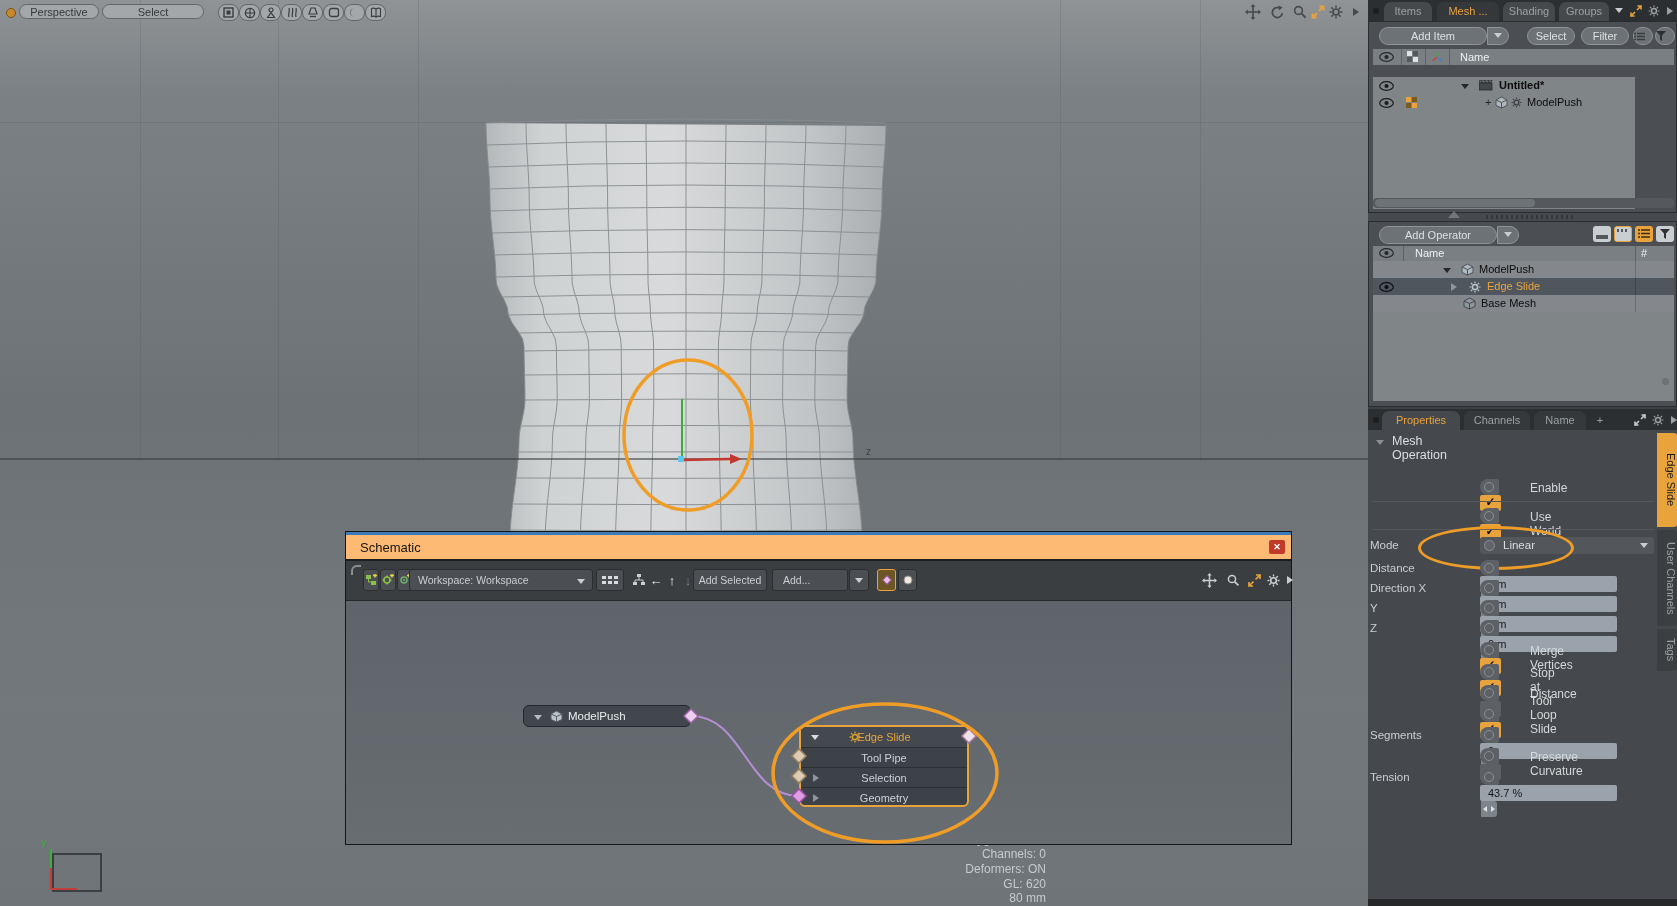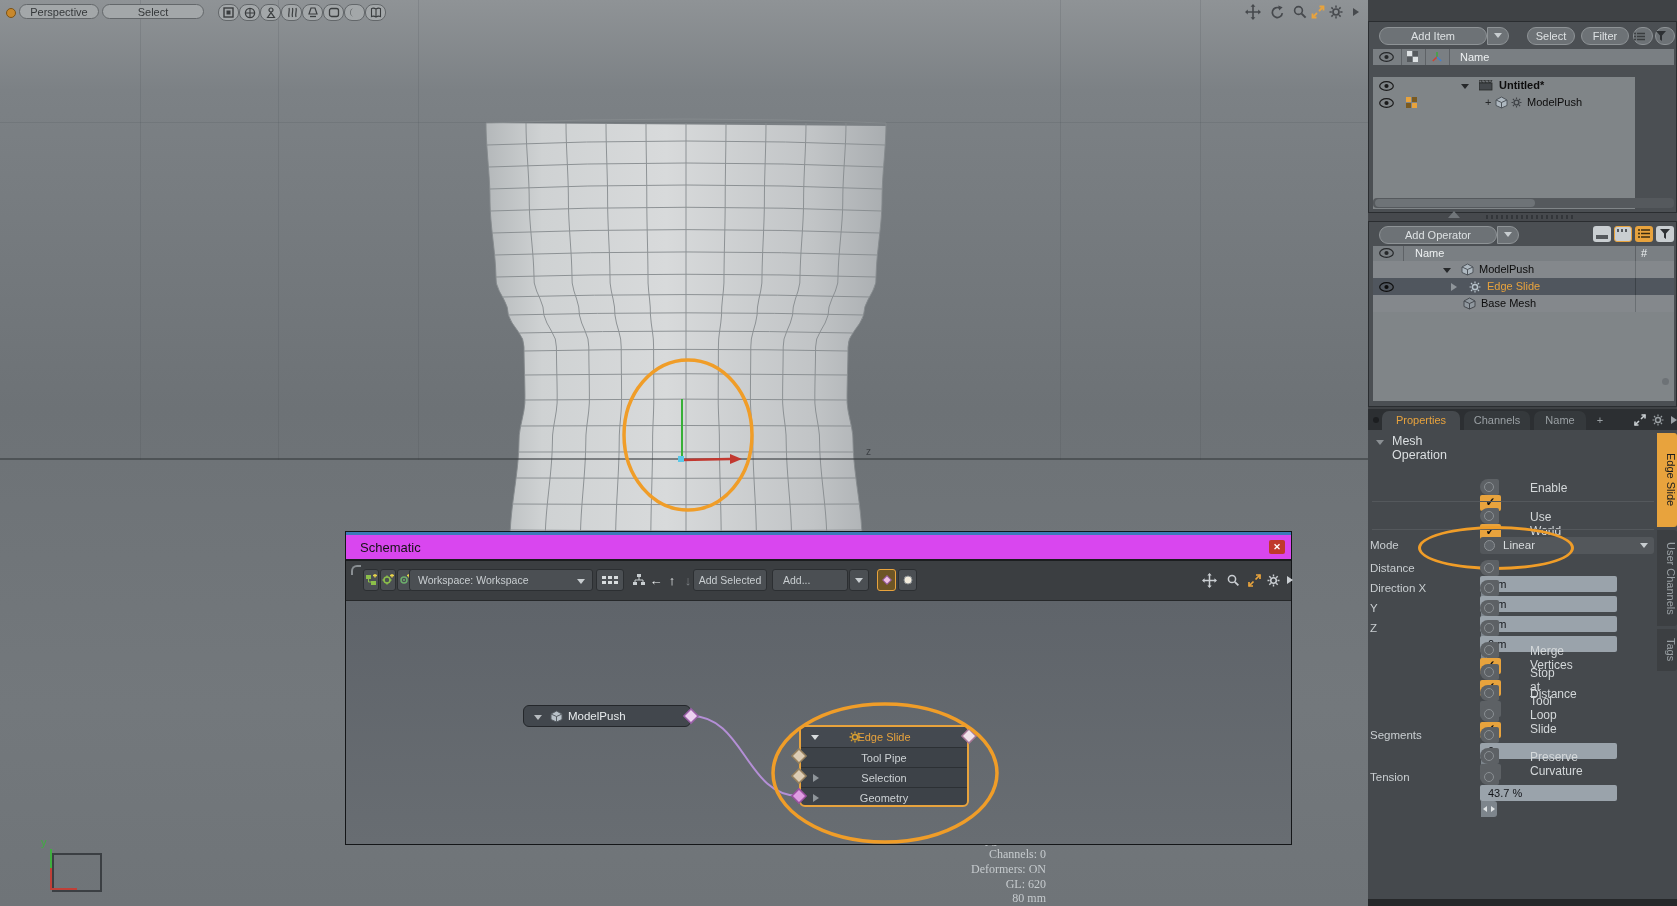--- a/index.html
+++ b/index.html
@@ -9,25 +9,25 @@
   .abs{position:absolute;}
   
   #viewport{position:absolute;left:0;top:0;width:1368px;height:906px;z-index:1;
     background:linear-gradient(#8f9396 0%,#7c8185 10%,#6d7276 45%,#73787c 78%,#6f7478 100%);}
   .gridline{position:absolute;background:rgba(70,76,82,.18);}
   .vp-pill{position:absolute;height:15px;line-height:15px;background:#a3a7a9;border:1px solid #63676a;
     border-radius:9px;color:#35383a;text-align:center;font-size:11px;padding:0 10px;box-sizing:border-box;}
   .vp-ico{position:absolute;width:19px;height:15px;background:#a3a7a9;border:1px solid #63676a;
     border-radius:8px;display:flex;align-items:center;justify-content:center;}
   .tr-ico{position:absolute;width:20px;height:16px;display:flex;align-items:center;justify-content:center;}
-  .statline{position:absolute;right:322px;text-align:right;font-size:12px;color:#c6cbce;white-space:nowrap;font-family:Liberation Serif, serif;}
+  .statline{position:absolute;right:322px;text-align:right;font-size:12px;color:#c6cbce;white-space:nowrap;}
   
   #schematic{position:absolute;left:345px;top:531px;width:947px;height:314px;z-index:5;
     border:1px solid #141618;box-sizing:border-box;background:#3b3e41;}
-  #schem-title{position:absolute;left:0;top:0;width:100%;height:29px;background:#d946ef;
+  #schem-title{position:absolute;left:0;top:0;width:100%;height:29px;background:#fdba74;
     border-top:3px solid #3d7ab8;border-bottom:2px solid #1c1e20;box-sizing:border-box;}
   #schem-title .t{position:absolute;left:14px;top:5px;font-size:13px;color:#141414;}
   #schem-close{position:absolute;right:6px;top:5px;width:16px;height:14px;background:#c0392b;border-radius:2px;
     color:#fff;font-size:9px;line-height:14px;text-align:center;font-weight:bold;}
   #schem-toolbar{position:absolute;left:0;top:29px;width:100%;height:39px;background:#3b3e41;border-bottom:1px solid #26282a;}
   .sbtn{position:absolute;top:8px;height:22px;background:#4b4f53;border:1px solid #2c2f32;border-radius:3px;
     box-sizing:border-box;color:#c9ced1;display:flex;align-items:center;justify-content:center;font-size:10.5px;}
   #schem-canvas{position:absolute;left:0;top:69px;width:945px;height:243px;background:linear-gradient(#5f646a,#686d72);overflow:hidden;}
   .node{position:absolute;background:#42474d;border:1px solid #24272b;border-radius:6px;box-sizing:border-box;}
   .nrow{position:absolute;left:0;width:100%;height:20px;line-height:20px;text-align:center;color:#ccd1d4;font-size:11px;}
@@ -370,20 +370,43 @@
         <rect x="448" y="150" width="10" height="10" transform="rotate(45 453 155)" fill="#dcccb4" stroke="#96805e" stroke-width="1.5"></rect>
         <rect x="448" y="170" width="10" height="10" transform="rotate(45 453 175)" fill="#dcccb4" stroke="#96805e" stroke-width="1.5"></rect>
         <rect x="448" y="190" width="10" height="10" transform="rotate(45 453 195)" fill="#de9ce2" stroke="#9a50a0" stroke-width="1.5"></rect>
         <ellipse cx="539" cy="172" rx="112" ry="69" fill="none" stroke="#f09d28" stroke-width="3.5"></ellipse>
       </svg>
     </div>
   </div>
 
   <div id="rpanel">
 
+    <div class="tabbar" style="top:0;height:21px">
+      <div class="dotbtn" style="left:5px;top:8px"></div>
+      <div class="tab" style="left:16px;width:48px">Items</div>
+      <div class="tab active" style="left:69px;width:62px">Mesh ...</div>
+      <div class="tab" style="left:135px;width:52px">Shading</div>
+      <div class="tab" style="left:191px;width:50px">Groups</div>
+      <span class="caret" style="position:absolute;left:247px;top:8px"></span>
+      <div class="tr-ico" style="left:258px;top:3px">
+          <svg width="12" height="12">
+            <path d="M7 5l4-4M5 7l-4 4" stroke="#e8a33d" stroke-width="1.6"></path>
+            <path d="M7.5 1H11v3.5M4.5 11H1V7.5" fill="none" stroke="#e8a33d" stroke-width="1.6"></path>
+          </svg>
+        </div>
+      <div class="tr-ico" style="left:276px;top:3px">
+          <svg width="12" height="12">
+            <circle cx="6" cy="6" r="2.5" fill="none" stroke="#9aa0a4" stroke-width="1.5"></circle>
+            <path d="M6 0.5v1.8M6 9.7v1.8M0.5 6h1.8M9.7 6h1.8M2 2l1.3 1.3M8.7 8.7L10 10M10 2L8.7 3.3M3.3 8.7L2 10" stroke="#9aa0a4" stroke-width="1.2"></path>
+          </svg>
+        </div>
+      <div class="tr-ico" style="left:292px;top:3px">
+          <span class="tri-r" style="border-left-color:#9aa0a4"></span>
+        </div>
+    </div>
 
     <div class="abs" style="left:0;top:21px;width:309px;height:192px;background:#4b4f53;border:1px solid #2a2d30;box-sizing:border-box">
       <div class="pillbtn" style="left:10px;top:5px;width:108px">Add Item</div>
       <div class="pillbtn" style="left:118px;top:5px;width:22px;border-radius:0 9px 9px 0"><span class="caret" style="margin-top:-3px"></span></div>
       <div class="pillbtn" style="left:158px;top:5px;width:48px">Select</div>
       <div class="pillbtn" style="left:212px;top:5px;width:48px">Filter</div>
       <div class="pillbtn" style="left:264px;top:5px;width:20px">
           <svg width="11" height="9" style="margin-top:4px">
             <g stroke="#3a3d3f" stroke-width="1.4">
               <path d="M3 1.5h8M3 4.5h8M3 7.5h8"></path>

